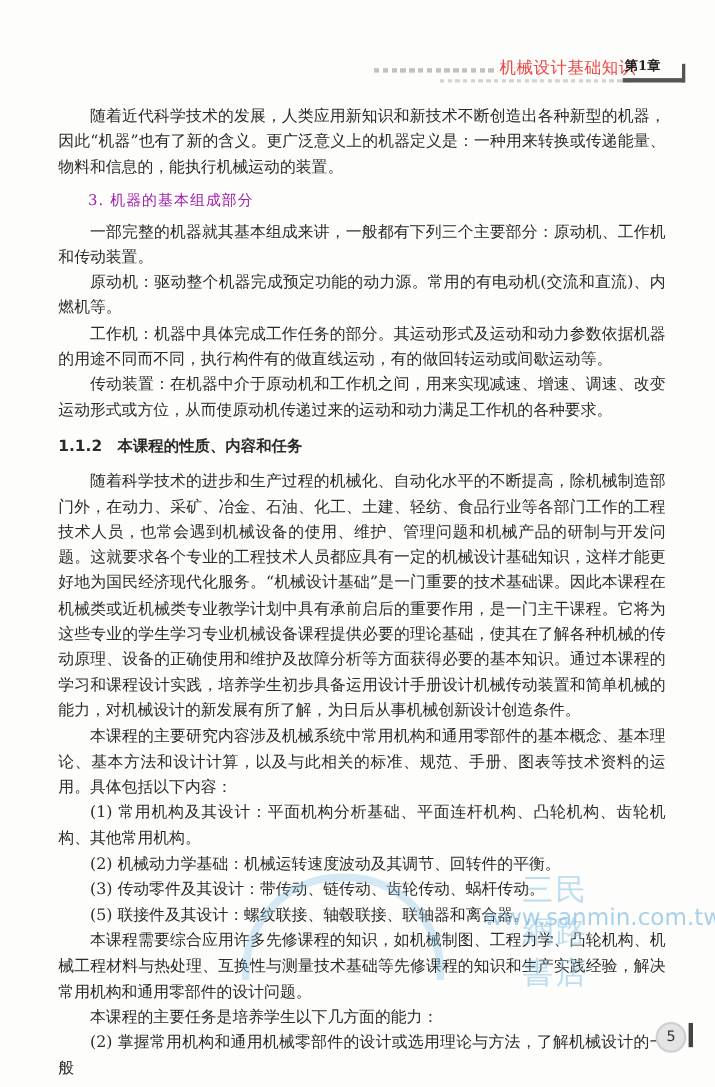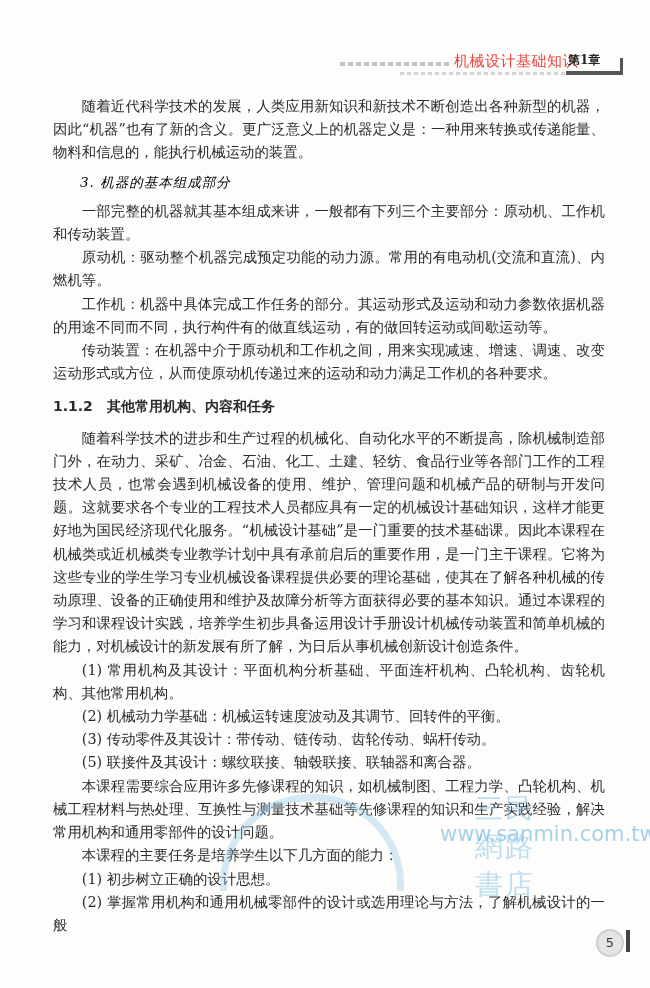--- a/index.html
+++ b/index.html
@@ -32,21 +32,21 @@
     position:absolute; left:226px; top:19px; width:56px; height:4px; background:#555;
   }
   .header .bracket-v {
     position:absolute; left:280px; top:6px; width:3px; height:17px; background:#555;
   }
   .content {
     position:absolute; left:53px; top:95px; width:552px;
     font-size:14.4px; line-height:23.2px; text-align:justify;
   }
   .p { text-indent:2em; margin:0; }
-  .subhead { text-indent:2em; margin:6px 0 6px; font-size:13.5px; letter-spacing:1px; color:#000000;font-style:italic; }
+  .subhead { text-indent:2em; margin:6px 0 6px; font-size:13.5px; letter-spacing:1px; color:#a21caf; }
   .section { margin:10px 0 8px; font-family:"DejaVu Sans","Liberation Sans",sans-serif; font-weight:bold; font-size:14px; }
   .section .num { margin-right:14px; }
   .item { text-indent:2em; margin:0; }
   .watermark {
     position:absolute; left:240px; top:790px; width:320px; height:60px; pointer-events:none;
   }
   .watermark .cn {
     position:absolute; left:235px; top:0; font-size:28px; color:#8cc6e8; opacity:.55; font-family:"DejaVu Sans",sans-serif; letter-spacing:2px;
   }
   .watermark .url {
@@ -76,31 +76,31 @@
 
 <div class="content">
   <p class="p">随着近代科学技术的发展，人类应用新知识和新技术不断创造出各种新型的机器，因此“机器”也有了新的含义。更广泛意义上的机器定义是：一种用来转换或传递能量、物料和信息的，能执行机械运动的装置。</p>
   <p class="subhead">3. 机器的基本组成部分</p>
   <p class="p">一部完整的机器就其基本组成来讲，一般都有下列三个主要部分：原动机、工作机和传动装置。</p>
   <p class="p">原动机：驱动整个机器完成预定功能的动力源。常用的有电动机(交流和直流)、内燃机等。</p>
   <p class="p">工作机：机器中具体完成工作任务的部分。其运动形式及运动和动力参数依据机器的用途不同而不同，执行构件有的做直线运动，有的做回转运动或间歇运动等。</p>
   <p class="p">传动装置：在机器中介于原动机和工作机之间，用来实现减速、增速、调速、改变运动形式或方位，从而使原动机传递过来的运动和动力满足工作机的各种要求。</p>
 
   <div class="section">
-    <span class="num">1.1.2</span><span>其他常用机构、内容和任务</span>
+    <span class="num">1.1.2</span><span>本课程的性质、内容和任务</span>
   </div>
 
   <p class="p">随着科学技术的进步和生产过程的机械化、自动化水平的不断提高，除机械制造部门外，在动力、采矿、冶金、石油、化工、土建、轻纺、食品行业等各部门工作的工程技术人员，也常会遇到机械设备的使用、维护、管理问题和机械产品的研制与开发问题。这就要求各个专业的工程技术人员都应具有一定的机械设计基础知识，这样才能更好地为国民经济现代化服务。“机械设计基础”是一门重要的技术基础课。因此本课程在机械类或近机械类专业教学计划中具有承前启后的重要作用，是一门主干课程。它将为这些专业的学生学习专业机械设备课程提供必要的理论基础，使其在了解各种机械的传动原理、设备的正确使用和维护及故障分析等方面获得必要的基本知识。通过本课程的学习和课程设计实践，培养学生初步具备运用设计手册设计机械传动装置和简单机械的能力，对机械设计的新发展有所了解，为日后从事机械创新设计创造条件。</p>
+  <p class="p">本课程的主要研究内容涉及机械系统中常用机构和通用零部件的基本概念、基本理论、基本方法和设计计算，以及与此相关的标准、规范、手册、图表等技术资料的运用。具体包括以下内容：</p>
   <p class="item">(1) 常用机构及其设计：平面机构分析基础、平面连杆机构、凸轮机构、齿轮机构、其他常用机构。</p>
   <p class="item">(2) 机械动力学基础：机械运转速度波动及其调节、回转件的平衡。</p>
   <p class="item">(3) 传动零件及其设计：带传动、链传动、齿轮传动、蜗杆传动。</p>
   <p class="item">(5) 联接件及其设计：螺纹联接、轴毂联接、联轴器和离合器。</p>
   <p class="p">本课程需要综合应用许多先修课程的知识，如机械制图、工程力学、凸轮机构、机械工程材料与热处理、互换性与测量技术基础等先修课程的知识和生产实践经验，解决常用机构和通用零部件的设计问题。</p>
   <p class="p">本课程的主要任务是培养学生以下几方面的能力：</p>
-  <p class="item">(1) 初步树立正确的设计思想。</p>
   <p class="item">(2) 掌握常用机构和通用机械零部件的设计或选用理论与方法，了解机械设计的一般</p>
 </div>
 
 <div class="watermark">
   <div class="arc"></div>
   <span class="cn">三民網路書店</span>
   <span class="url">www.sanmin.com.tw</span>
 </div>
 
 <div class="page-number">5</div>

